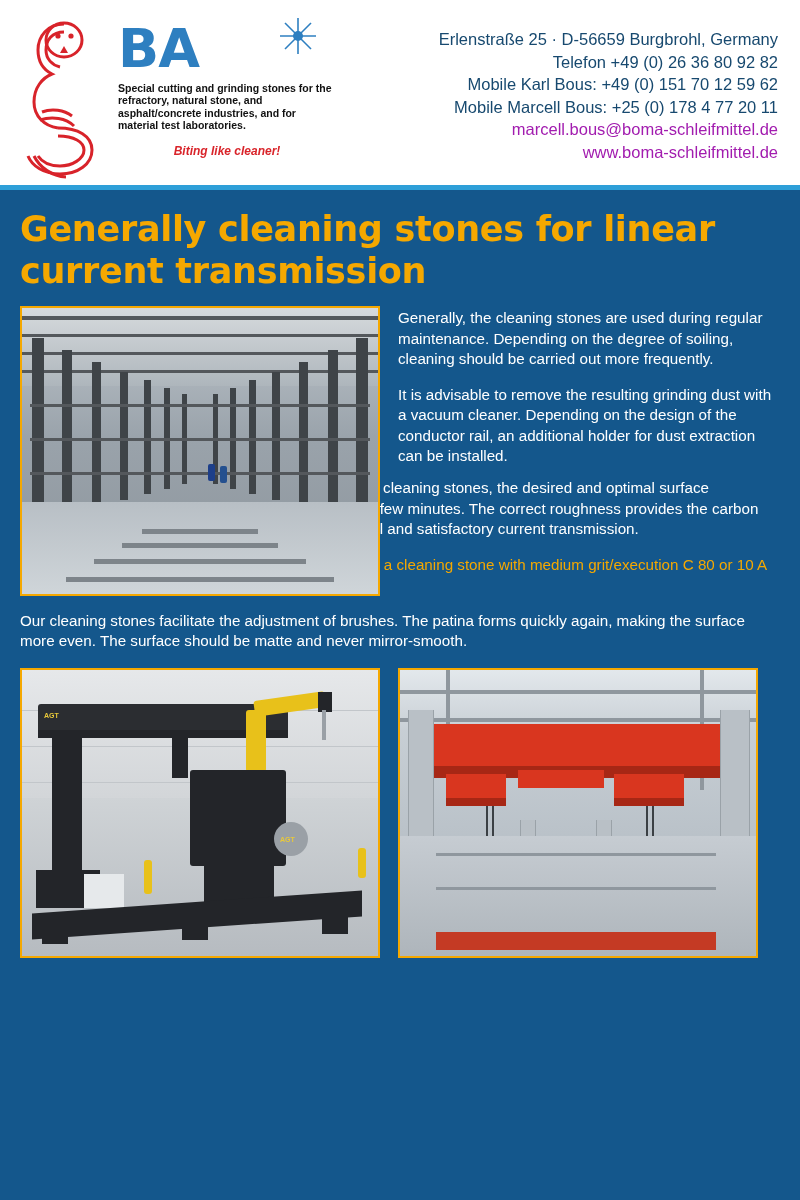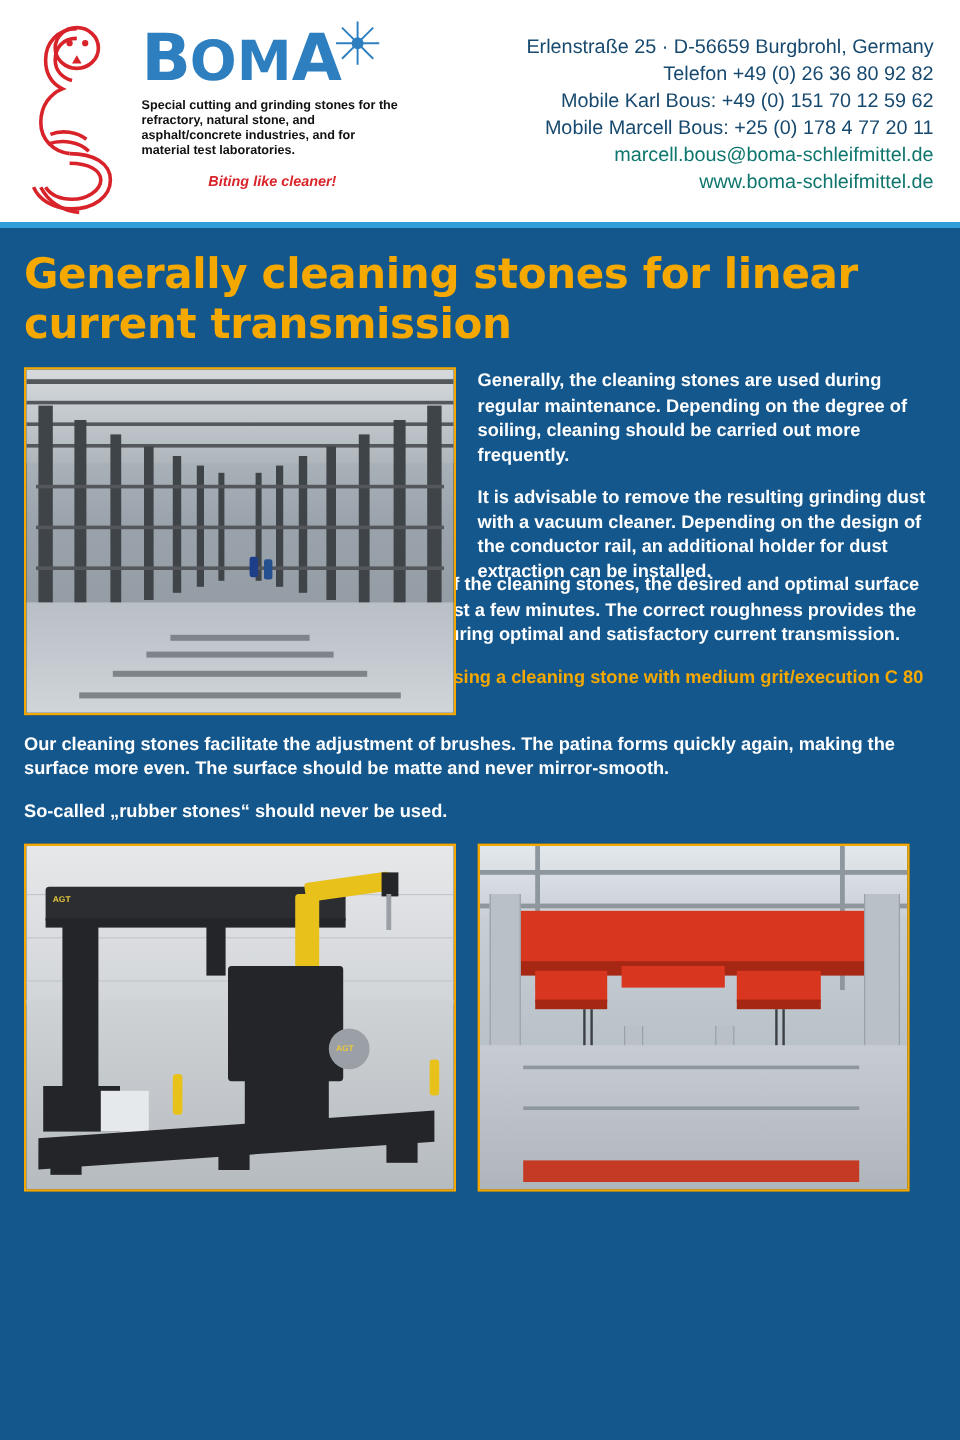--- a/index.html
+++ b/index.html
@@ -101,21 +101,21 @@
   .contact {
     flex: 1;
     text-align: right;
     padding: 28px 22px 0 0;
     font-family: "Liberation Sans", sans-serif;
     font-size: 16.5px;
     line-height: 22.5px;
     color: #1b4f7e;
   }
   .contact .addr { color: #17496f; }
-  .contact .mail { color: #0f766e; }
+  .contact .mail { color: #a21caf; }
 
   
   .content {
     position: relative;
     padding: 18px 20px 0 20px;
   }
   h1.title {
     font-family: "DejaVu Sans", sans-serif;
     font-weight: bold;
     font-size: 35px;
@@ -139,21 +139,21 @@
   .photo-warehouse {
     width: 360px; height: 290px;
     flex: 0 0 360px;
   }
   .para-col {
     flex: 1;
     padding-top: 2px;
   }
   p.body {
     font-family: "Liberation Sans", sans-serif;
-    font-weight: bold;
+    font-weight: normal;
     font-size: 15.2px;
     line-height: 20.5px;
     color: #ffffff;
     margin-bottom: 15px;
   }
   p.highlight {
     color: #f5a800;
   }
   .full-text {
     margin-top: 2px;
@@ -223,21 +223,20 @@
           <ellipse cx="46" cy="24" rx="18" ry="17" fill="none" stroke="#d8232a" stroke-width="3"></ellipse>
           <circle cx="40" cy="20" r="2.6" fill="#d8232a"></circle>
           <circle cx="53" cy="20" r="2.6" fill="#d8232a"></circle>
           <path d="M46 30 l-4 7 h8 z" fill="#d8232a"></path>
         </svg>
       </div>
 
       <div class="brand">
         <div class="brand-word">
           <span class="b-letter">B</span>
-          <span class="b-oma">OM</span>
           <span class="b-a">A</span>
           <span class="star">
             <svg viewBox="0 0 40 40" width="40" height="40">
               <g stroke="#2e7fc0" stroke-width="1.6">
                 <line x1="20" y1="2" x2="20" y2="38"></line>
                 <line x1="2" y1="20" x2="38" y2="20"></line>
                 <line x1="7" y1="7" x2="33" y2="33"></line>
                 <line x1="33" y1="7" x2="7" y2="33"></line>
               </g>
               <circle cx="20" cy="20" r="5" fill="#2e7fc0"></circle>
@@ -313,21 +312,20 @@
         <p class="body">It is advisable to remove the resulting grinding dust with a vacuum cleaner. Depending on the design of the conductor rail, an additional holder for dust extraction can be installed.</p>
       </div>
     </div>
 
     <p class="body full-text" style="margin-top:-118px;">Thanks to the special composition and bonding of the cleaning stones, the desired and optimal surface structure/roughness depth/Ra is achieved after just a few minutes. The correct roughness provides the carbon brushes with a good contact surface, ensuring optimal and satisfactory current transmission.</p>
 
     <p class="body highlight">The correct roughness/Ra is achieved by finally using a cleaning stone with medium grit/execution C 80 or 10 A 80.</p>
 
     <p class="body">Our cleaning stones facilitate the adjustment of brushes. The patina forms quickly again, making the surface more even. The surface should be matte and never mirror-smooth.</p>
 
-    <p class="body">So-called „rubber stones“ should never be used.</p>
   </div>
 
   <div class="bottom-photos">
 
     <div class="photo photo-machine">
       <div class="mc">
         <div class="wall"></div>
         <div class="wallline" style="top:40px;"></div>
         <div class="wallline" style="top:76px;"></div>
         <div class="wallline" style="top:112px;"></div>

